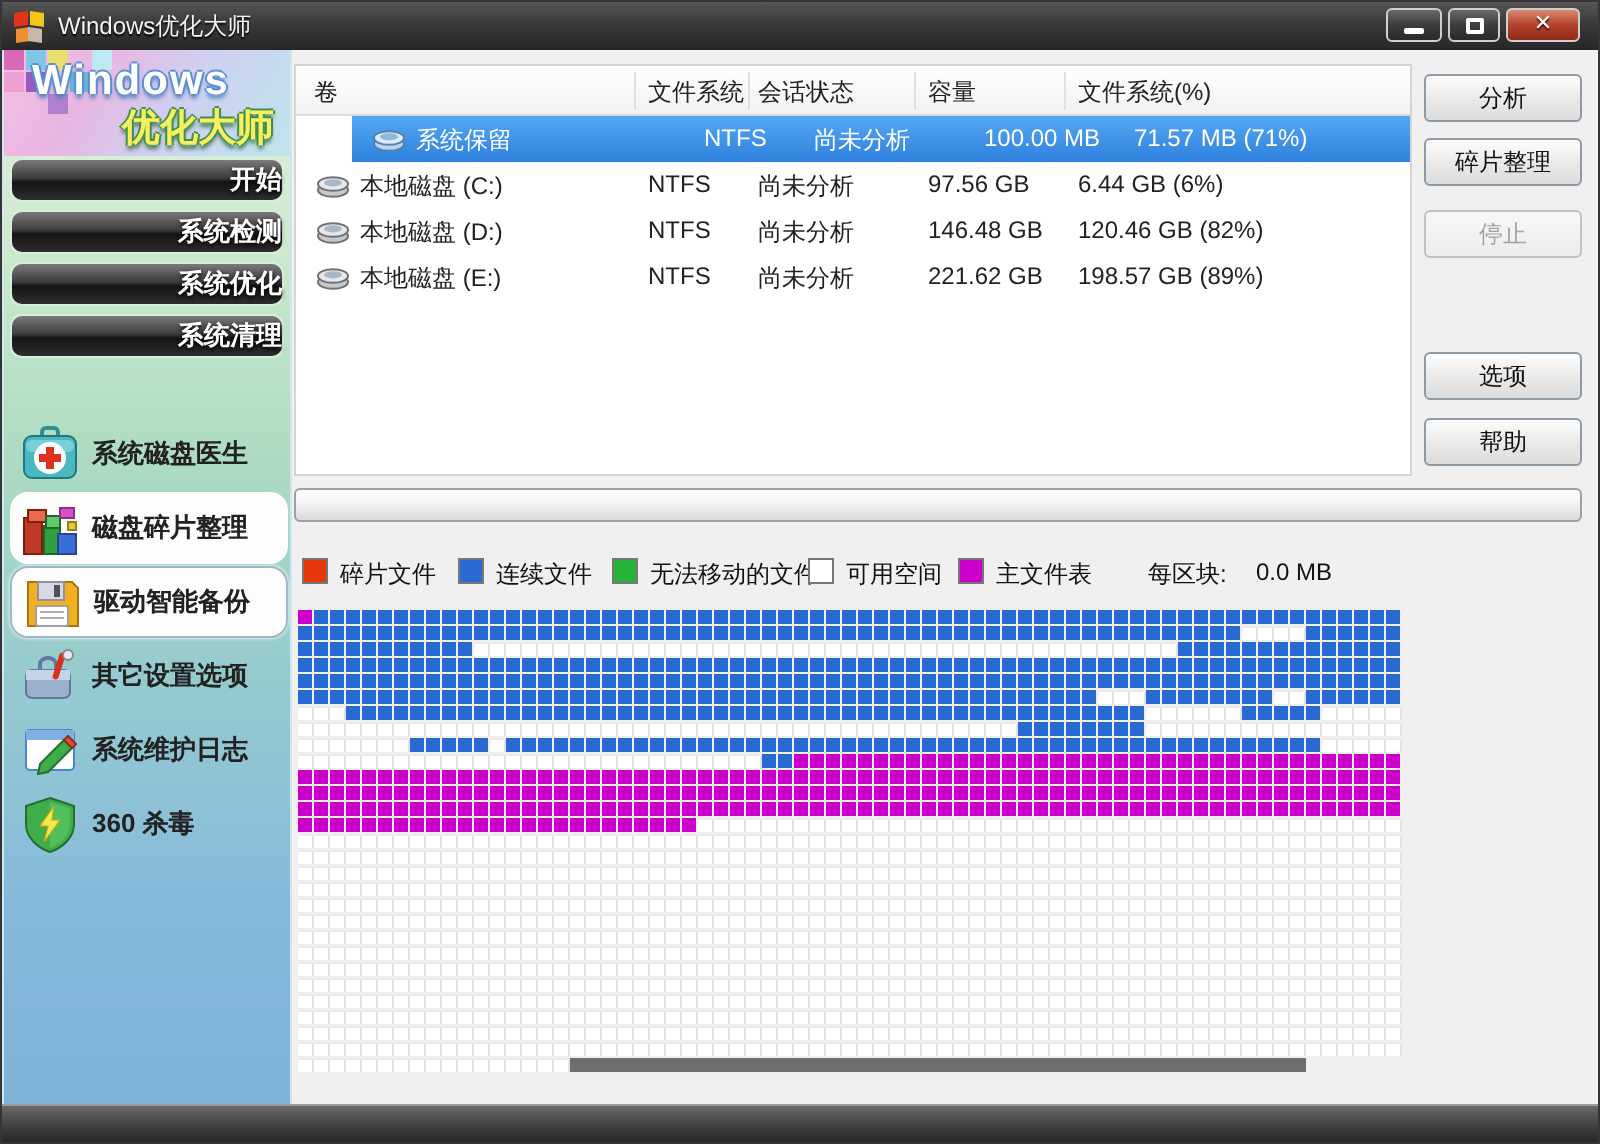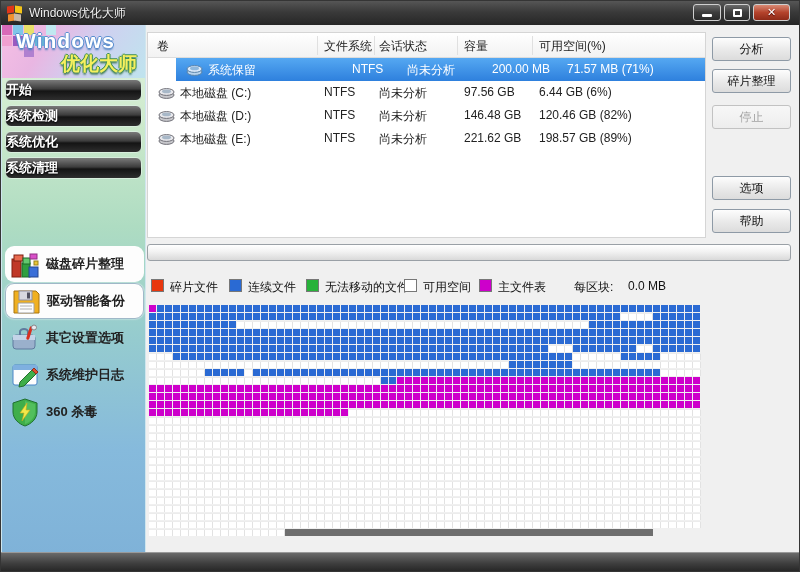--- a/index.html
+++ b/index.html
@@ -37,21 +37,21 @@
     background:linear-gradient(120deg,#f6bfe4 0%,#e9b6e2 30%,#cfd0f0 60%,#bfe4ee 100%); }
   .logo .mosaic { position:absolute; left:0; top:0; width:10px; height:10px; background:#d86ab8;
     box-shadow:11px 0 #7fc6e8, 22px 0 #e8e06a, 11px 11px #9a5ac0, 33px 11px #6ab8d8,
                0 11px #f0a0d0, 44px 0 #c0e8f0, 22px 22px #b080d0; }
   .logo .l1 { position:absolute; left:14px; top:4px; font-size:21px; font-weight:bold; color:#fff;
     letter-spacing:1px; text-shadow:-1px 0 #5a8fd0,1px 0 #5a8fd0,0 -1px #5a8fd0,0 2px 2px #4a7fc0; }
   .logo .l2 { position:absolute; right:8px; top:26px; font-size:19px; font-weight:bold; color:#f6ef5e;
     text-shadow:-1px 0 #3f9050,1px 0 #3f9050,0 -1px #3f9050,0 2px 2px #2f7040; }
   .nav-btn { position:absolute; left:3px; width:137px; height:22px; border:1px solid #d8eedd;
     border-radius:6px; background:linear-gradient(180deg,#7a7a7a 0%,#3c3c3c 45%,#141414 55%,#2e2e2e 100%);
-    color:#fff; font-size:13px; font-weight:bold; text-align:left; line-height:20px;
+    color:#fff; font-size:13px; font-weight:bold; text-align:right; line-height:20px;
     text-shadow:0 1px 2px #000; cursor:pointer; }
   .tool-item { position:absolute; left:3px; width:139px; height:36px; display:flex;
     align-items:center; border-radius:9px; cursor:pointer; }
   .tool-item.active { background:#fdfdfd; }
   .tool-item.hilite { background:#fdfdfd; border:1px solid #9fb8c8; box-shadow:0 0 2px #ffffff; }
   .tool-item .ticon { width:30px; height:30px; margin:0 6px 0 5px; flex:none; }
   .tool-item .tlabel { font-size:13px; color:#222; font-weight:bold; }
 
   
   .vtable { position:absolute; left:146px; top:31px; width:559px; height:206px;
@@ -132,20 +132,31 @@
     <div class="logo">
       <div class="mosaic"></div>
       <div class="l1">Windows</div>
       <div class="l2">优化大师</div>
     </div>
     <div class="nav-btn" style="top:54px">开始</div>
     <div class="nav-btn" style="top:106px">系统优化</div>
     <div class="nav-btn" style="top:80px">系统检测</div>
     <div class="nav-btn" style="top:132px">系统清理</div>
 
+    <div class="tool-item" style="top:184px">
+      <svg class="ticon" viewBox="0 0 30 30">
+        <rect x="11" y="2" width="8" height="5" rx="2" fill="none" stroke="#2e8f96" stroke-width="2"></rect>
+        <rect x="2" y="6" width="26" height="21" rx="4" fill="#49b8c0" stroke="#23777e"></rect>
+        <rect x="3" y="8" width="24" height="6" rx="3" fill="#8fdce2" opacity="0.7"></rect>
+        <circle cx="15" cy="17" r="8" fill="#fff"></circle>
+        <rect x="13" y="11.5" width="4" height="11" fill="#e03020"></rect>
+        <rect x="9.5" y="15" width="11" height="4" fill="#e03020"></rect>
+      </svg>
+      <span class="tlabel">系统磁盘医生</span>
+    </div>
     <div class="tool-item active" style="top:221px">
       <svg class="ticon" viewBox="0 0 30 30">
         <rect x="2" y="10" width="9" height="18" fill="#c03828" stroke="#801e10"></rect>
         <rect x="4" y="6" width="9" height="6" fill="#e86a50" stroke="#801e10"></rect>
         <rect x="12" y="14" width="8" height="14" fill="#2f9f3f" stroke="#1d6a28"></rect>
         <rect x="13" y="9" width="7" height="6" fill="#63c96f" stroke="#1d6a28"></rect>
         <rect x="19" y="18" width="9" height="10" fill="#3a6fd8" stroke="#24478f"></rect>
         <rect x="20" y="5" width="7" height="5" fill="#d850c8" stroke="#8f2f84"></rect>
         <rect x="24" y="12" width="4" height="4" fill="#e8c838" stroke="#9a8218"></rect>
       </svg>
@@ -190,36 +201,36 @@
       <span class="tlabel">360 杀毒</span>
     </div>
   </div>
 
   <div class="vtable">
     <div class="vhead">
       <span class="h1">卷</span>
       <span class="c2">文件系统</span>
       <span class="c3">会话状态</span>
       <span class="c4">容量</span>
-      <span class="c5">可用空间(%)</span>
+      <span class="c5">文件系统(%)</span>
       <div class="sep" style="left:169px"></div>
         <div class="sep" style="left:226px"></div>
       <div class="sep" style="left:309px"></div>
         <div class="sep" style="left:384px"></div>
     </div>
     <div class="vrow selected">
       <svg class="disk-ico" viewBox="0 0 17 14">
         <ellipse cx="8.5" cy="10" rx="7.5" ry="3.4" fill="#b8d4ee" stroke="#5580a8"></ellipse>
         <ellipse cx="8.5" cy="7" rx="7.5" ry="3.4" fill="#dceafa" stroke="#5580a8"></ellipse>
         <ellipse cx="8.5" cy="6.4" rx="4.5" ry="1.8" fill="#8fb8dd"></ellipse>
       </svg>
       <span class="c1t">系统保留</span>
       <span class="c2">NTFS</span>
       <span class="c3">尚未分析</span>
-      <span class="c4">200.00 MB</span>
+      <span class="c4">100.00 MB</span>
       <span class="c5">71.57 MB (71%)</span>
     </div>
     <div class="vrow">
       <svg class="disk-ico" viewBox="0 0 17 14">
         <ellipse cx="8.5" cy="10" rx="7.5" ry="3.4" fill="#c8c8cc" stroke="#707078"></ellipse>
         <ellipse cx="8.5" cy="7" rx="7.5" ry="3.4" fill="#e8e8ec" stroke="#707078"></ellipse>
         <ellipse cx="8.5" cy="6.4" rx="4.5" ry="1.8" fill="#a8b8c8"></ellipse>
       </svg>
       <span class="c1t">本地磁盘 (C:)</span>
       <span class="c2">NTFS</span>

